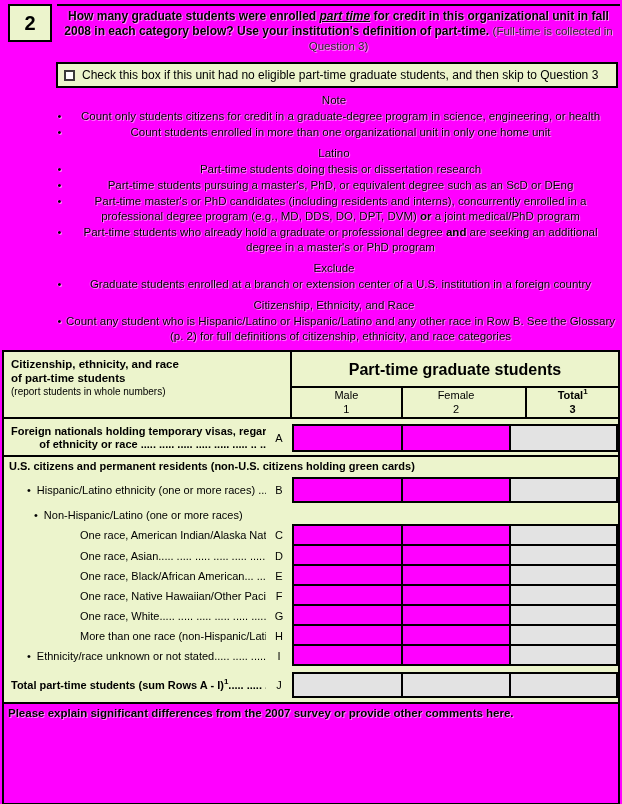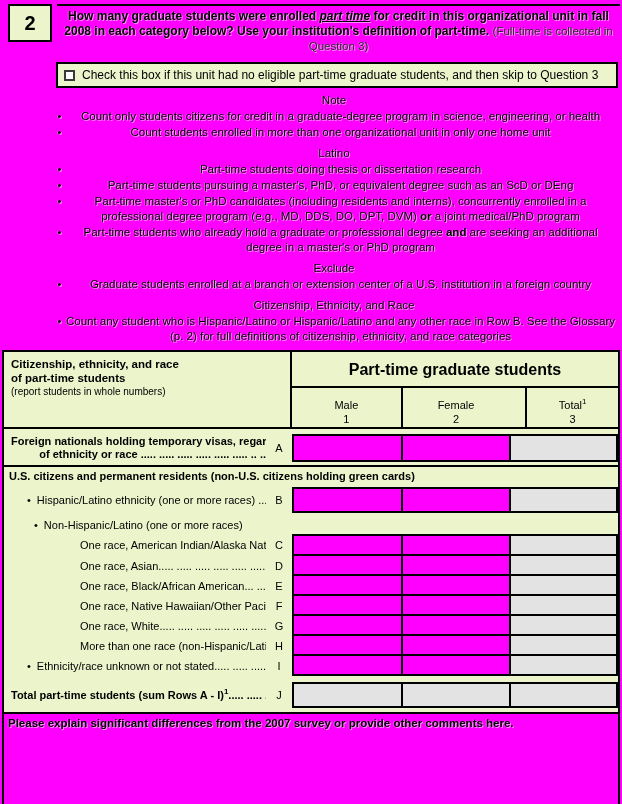--- a/index.html
+++ b/index.html
@@ -45,23 +45,23 @@
   .bold-inline{font-weight:bold;}
 
   
   .table{margin:6px 2px 0;border:2px solid #000;background:var(--green);}
   .thead{display:grid;grid-template-columns:288px 1fr;border-bottom:2px solid #000;}
   .thead-left{border-right:2px solid #000;padding:5px 4px 2px 7px;}
   .tl-title{font-weight:bold;font-size:11.5px;line-height:14px;}
   .tl-sub{font-size:10px;line-height:14px;}
   .group-h{font-weight:bold;font-size:16px;text-align:center;padding:9px 0 7px;border-bottom:2px solid #000;}
   .cols{display:grid;grid-template-columns:1fr 1fr 1fr;}
-  .colh{text-align:center;font-size:11px;line-height:14px;padding:10px 0 1px;}
+  .colh{text-align:center;font-size:11px;line-height:14px;padding:0 0 1px;}
   .colh + .colh{border-left:2px solid #000;}
-  .colh.bold{font-weight:normal;margin-left:16px;}
+  .colh.bold{font-weight:bold;margin-left:16px;}
   sup{font-size:8px;vertical-align:super;line-height:0;}
 
   .tbody{padding:2px 0 3px;}
   .trow{display:grid;grid-template-columns:262px 26px 1fr;align-items:center;}
   .tlabel{padding-left:7px;font-size:11px;white-space:nowrap;overflow:hidden;}
   .tlabel.b{font-weight:bold;line-height:13px;}
   .tlabel .line2{padding-left:13px;text-align:right;}
   .blabel{display:flex;align-items:center;}
   .blabel .dot{padding:0 6px 0 16px;font-size:11px;}
   .indent1{padding-left:76px;}

